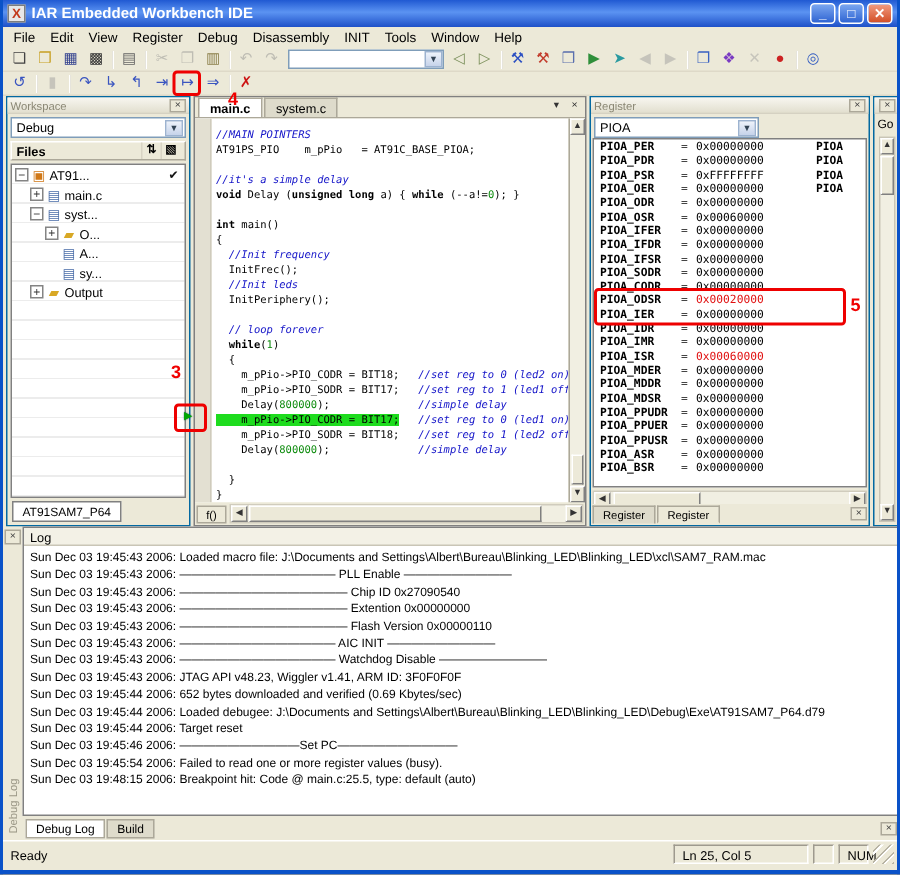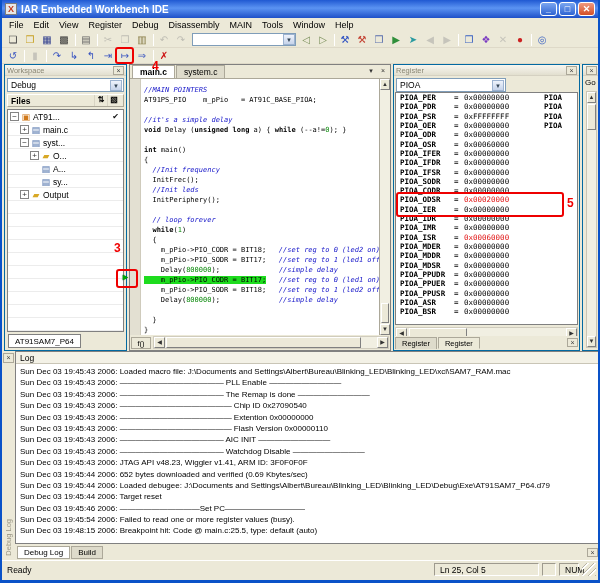--- a/index.html
+++ b/index.html
@@ -148,21 +148,21 @@
     </span>
   </div>
 
   <div class="menubar" id="menubar">
       <div class="menu-item">File</div>
       <div class="menu-item">Edit</div>
       <div class="menu-item">View</div>
       <div class="menu-item">Register</div>
       <div class="menu-item">Debug</div>
       <div class="menu-item">Disassembly</div>
-      <div class="menu-item">MAIN</div>
+      <div class="menu-item">INIT</div>
       <div class="menu-item">Tools</div>
       <div class="menu-item">Window</div>
       <div class="menu-item">Help</div>
     </div>
 
   <div class="toolbar" id="toolbar-main">
       <div class="tbi" style="color: rgb(68, 68, 68);">❏</div>
       <div class="tbi" style="color: rgb(200, 162, 39);">❒</div>
       <div class="tbi" style="color: rgb(51, 65, 143);">▦</div>
       <div class="tbi" style="color: rgb(51, 51, 51);">▩</div>
@@ -363,21 +363,20 @@
     <div class="strip-close">×</div>
     <div class="strip-label">Debug Log</div>
   </div>
   <div class="log-pane">
     <div class="log-header">
       <span>Log</span>
     </div>
     <div class="log-lines" id="log-lines">
         <div class="logline">Sun Dec 03 19:45:43 2006: Loaded macro file: J:\Documents and Settings\Albert\Bureau\Blinking_LED\Blinking_LED\xcl\SAM7_RAM.mac</div>
         <div class="logline">Sun Dec 03 19:45:43 2006: ————————————— PLL Enable —————————</div>
-        <div class="logline">Sun Dec 03 19:45:43 2006: ————————————— The Remap is done —————————</div>
         <div class="logline">Sun Dec 03 19:45:43 2006: —————————————— Chip ID  0x27090540</div>
         <div class="logline">Sun Dec 03 19:45:43 2006: —————————————— Extention 0x00000000</div>
         <div class="logline">Sun Dec 03 19:45:43 2006: —————————————— Flash Version 0x00000110</div>
         <div class="logline">Sun Dec 03 19:45:43 2006: ————————————— AIC INIT —————————</div>
         <div class="logline">Sun Dec 03 19:45:43 2006: ————————————— Watchdog Disable —————————</div>
         <div class="logline">Sun Dec 03 19:45:43 2006: JTAG API v48.23, Wiggler v1.41, ARM ID: 3F0F0F0F</div>
         <div class="logline">Sun Dec 03 19:45:44 2006: 652 bytes downloaded and verified (0.69 Kbytes/sec)</div>
         <div class="logline">Sun Dec 03 19:45:44 2006: Loaded debugee: J:\Documents and Settings\Albert\Bureau\Blinking_LED\Blinking_LED\Debug\Exe\AT91SAM7_P64.d79</div>
         <div class="logline">Sun Dec 03 19:45:44 2006: Target reset</div>
         <div class="logline">Sun Dec 03 19:45:46 2006: ——————————Set PC——————————</div>
@@ -386,21 +385,21 @@
       </div>
   </div>
   <div class="log-tabs" id="log-tabs">
       <div class="ltab active">Debug Log</div>
       <div class="ltab">Build</div>
       <div class="pane-close">×</div>
     </div>
 
   <div class="statusbar">
     <span class="sb-ready">Ready</span>
-    <span class="sb-cell" style="width:105px;">Ln 25, Col 5</span>
+    <span class="sb-cell" style="width:90px;">Ln 25, Col 5</span>
     <span class="sb-cell" style="width:14px;"></span>
     <span class="sb-cell" style="width:20px;">NUM</span>
     <span class="sb-grip"></span>
   </div>
 
   <div class="ann-box" style="left:113px;top:47px;width:19px;height:17px;"></div>
   <span class="ann-num" style="left:150px;top:59px;">4</span>
   <span class="ann-num" style="left:112px;top:241px;">3</span>
   <div class="ann-box" style="left:114px;top:269px;width:22px;height:19px;"></div>
   <span class="cur-arrow" style="left:119px;top:272px;">►</span>

